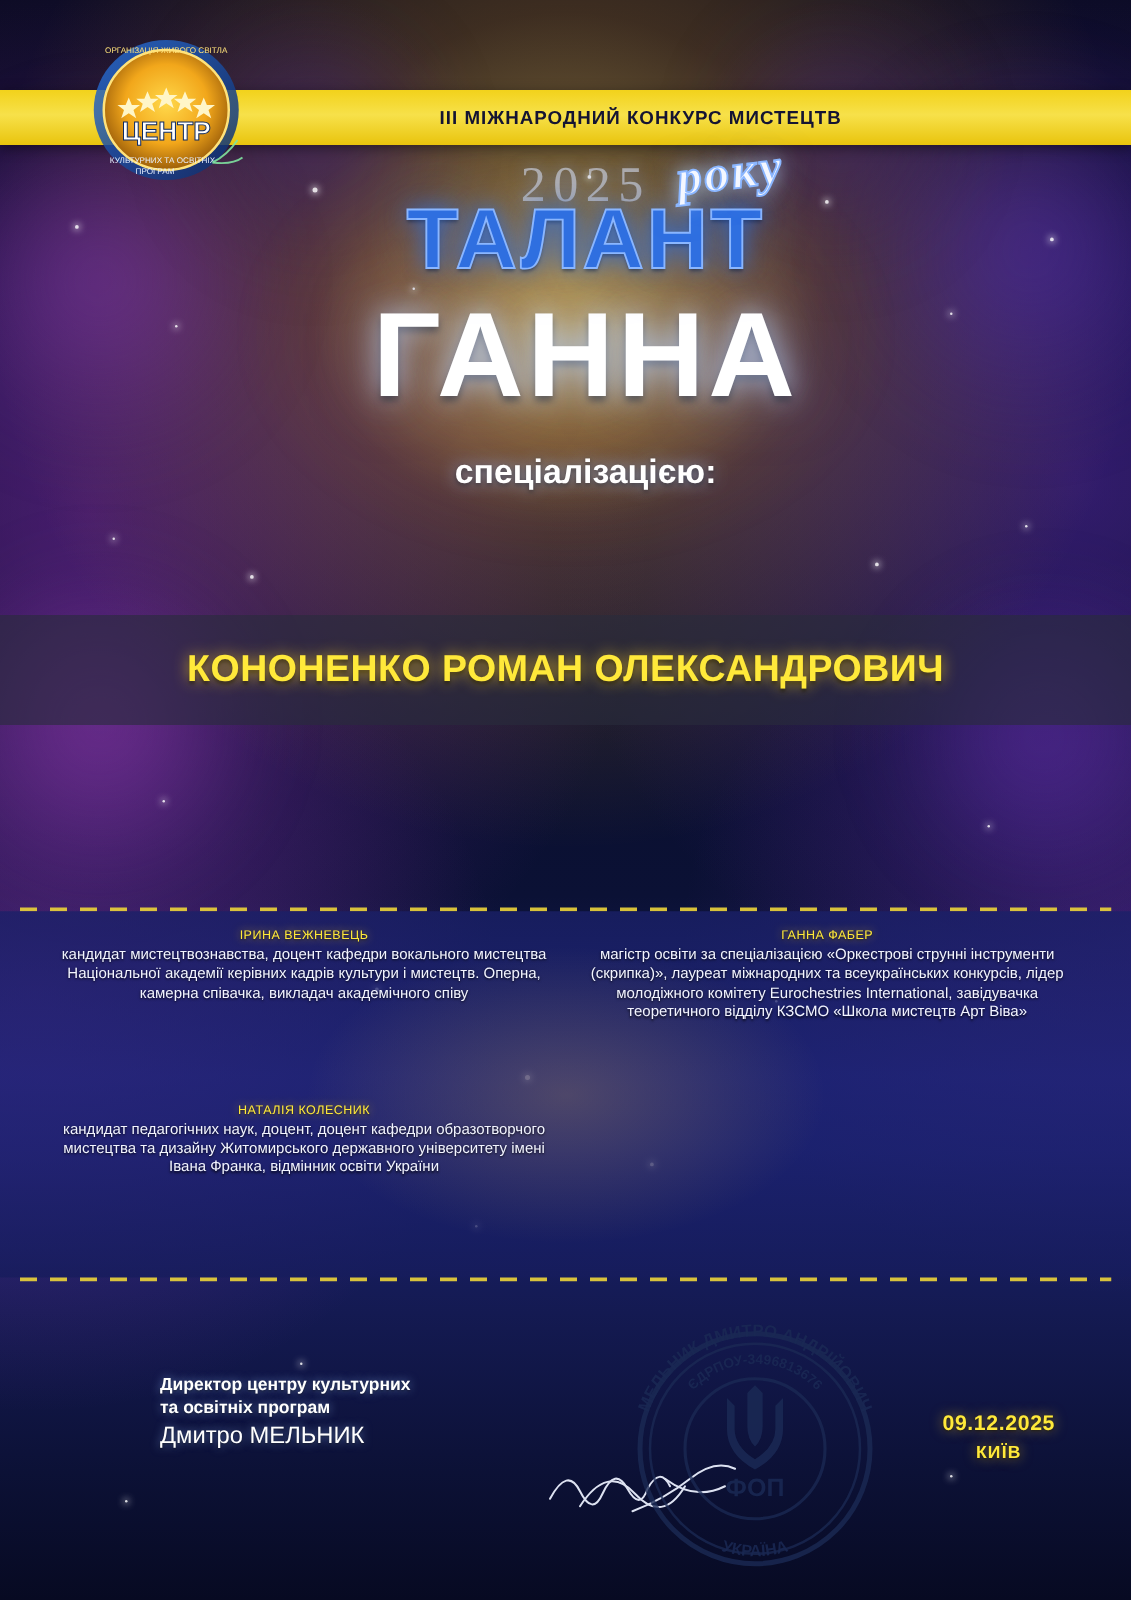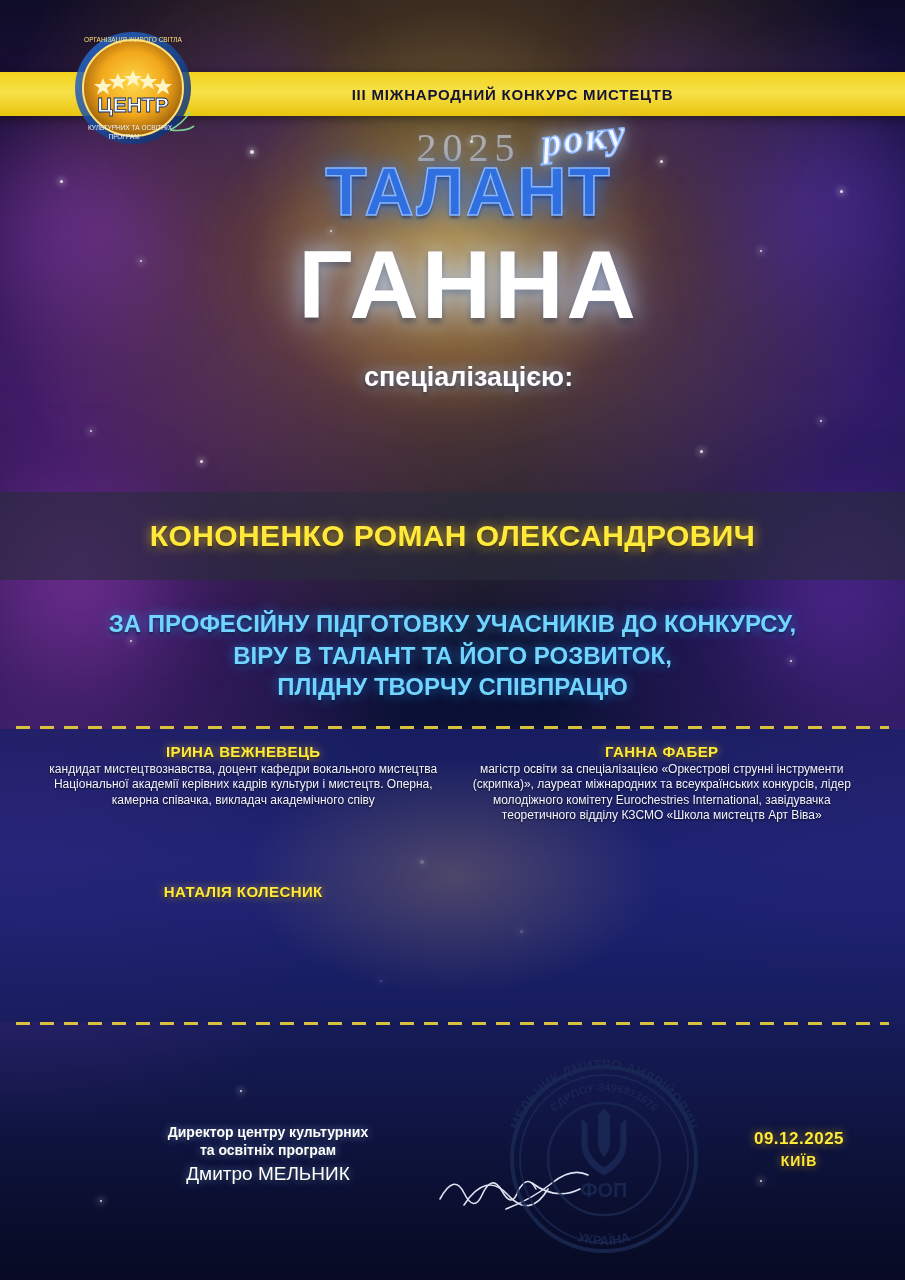--- a/index.html
+++ b/index.html
@@ -145,33 +145,33 @@
     pointer-events: none;
   }
   .jury-grid {
     position: absolute; inset: 0;
     display: grid; grid-template-columns: 1fr 1fr; grid-template-rows: 1fr 1fr;
     padding: 12px 34px 10px;
   }
   .jury-cell { text-align: center; padding: 2px 6px; }
   .jury-cell.r2 { padding-top: 6px; }
   .jury-name {
-    font-size: 15px; font-weight: bold; color: #ffe93a; letter-spacing: .4px;
+    font-size: 10px; font-weight: normal; color: #ffe93a; letter-spacing: .4px;
     text-shadow: 0 0 8px rgba(255,210,40,.65), 0 1px 2px rgba(0,0,0,.7);
     margin-bottom: 2px;
   }
   .jury-desc {
     font-size: 12px; line-height: 1.28; color: #f2f4ff;
     text-shadow: 0 1px 2px rgba(0,0,0,.8);
   }
 
   
   .footer { position: absolute; left: 0; top: 1025px; width: 100%; height: 255px; }
   .signatory {
-    position: absolute; left: 128px; top: 98px; width: 280px; text-align: center;
+    position: absolute; left: 128px; top: 73px; width: 280px; 
     color: #ffffff; text-shadow: 0 0 8px rgba(150,190,255,.6), 0 1px 2px rgba(0,0,0,.7);
   }
   .signatory .role { font-size: 14px; font-weight: bold; line-height: 1.3; }
   .signatory .person { font-size: 19px; font-weight: normal; margin-top: 4px; }
 
   .signature {
     position: absolute; left: 436px; top: 128px; width: 190px; height: 66px;
     pointer-events: none; opacity: .95;
   }
 
@@ -272,40 +272,36 @@
       <span class="roku">року</span>
     </div>
     <div class="podyaka">ГАННА</div>
     <div class="awarded">спеціалізацією:</div>
   </div>
 
   <div class="recipient-band">
     <div class="recipient-name">КОНОНЕНКО РОМАН ОЛЕКСАНДРОВИЧ</div>
   </div>
 
-  <div class="reason">
-    <span>ЗА ПРОФЕСІЙНУ ПІДГОТОВКУ УЧАСНИКІВ ДО КОНКУРСУ,</span>
-    <span>ВІРУ В ТАЛАНТ ТА ЙОГО РОЗВИТОК,</span>
-    <span>ПЛІДНУ ТВОРЧУ СПІВПРАЦЮ</span>
-  </div>
 
   <div class="divider top"></div>
   <div class="jury-area">
     <div class="jury-glow"></div>
     <div class="jury-grid">
       <div class="jury-cell">
         <div class="jury-name">ІРИНА ВЕЖНЕВЕЦЬ</div>
         <div class="jury-desc">кандидат мистецтвознавства, доцент кафедри вокального мистецтва Національної академії керівних кадрів культури і мистецтв. Оперна, камерна співачка, викладач академічного співу</div>
       </div>
       <div class="jury-cell">
         <div class="jury-name">ГАННА ФАБЕР</div>
         <div class="jury-desc">магістр освіти за спеціалізацією «Оркестрові струнні інструменти (скрипка)», лауреат міжнародних та всеукраїнських конкурсів, лідер молодіжного комітету Eurochestries International, завідувачка теоретичного відділу КЗСМО «Школа мистецтв Арт Віва»</div>
       </div>
       <div class="jury-cell r2">
         <div class="jury-name">НАТАЛІЯ КОЛЕСНИК</div>
+        <div class="jury-desc">кандидат педагогічних наук, доцент, доцент кафедри образотворчого мистецтва та дизайну Житомирського державного університету імені Івана Франка, відмінник освіти України</div>
       </div>
     </div>
   </div>
   <div class="divider bottom"></div>
 
   <div class="footer">
 
     <div class="signatory">
       <div class="role">Директор центру культурних</div>
       <div class="role">та освітніх  програм</div>

